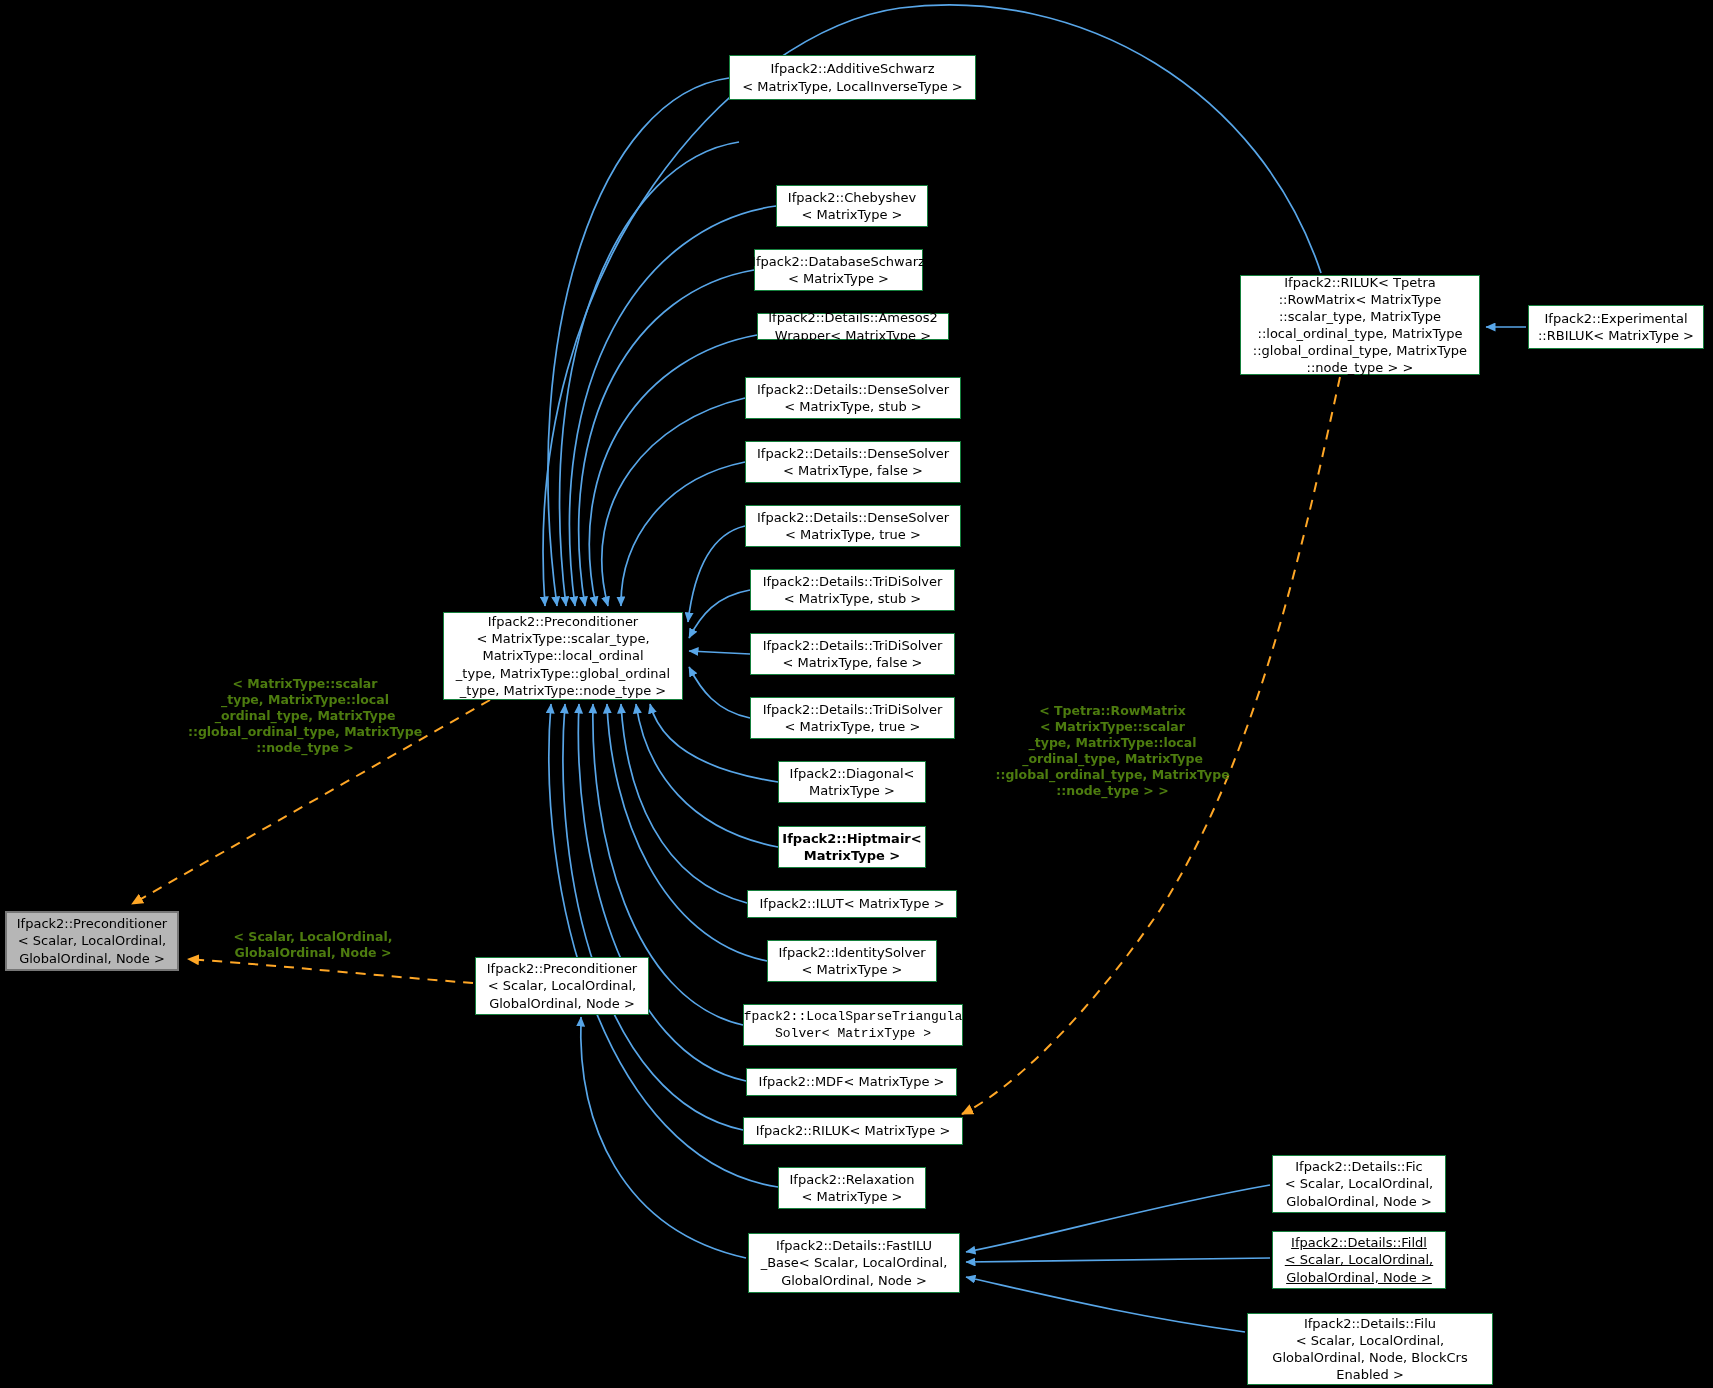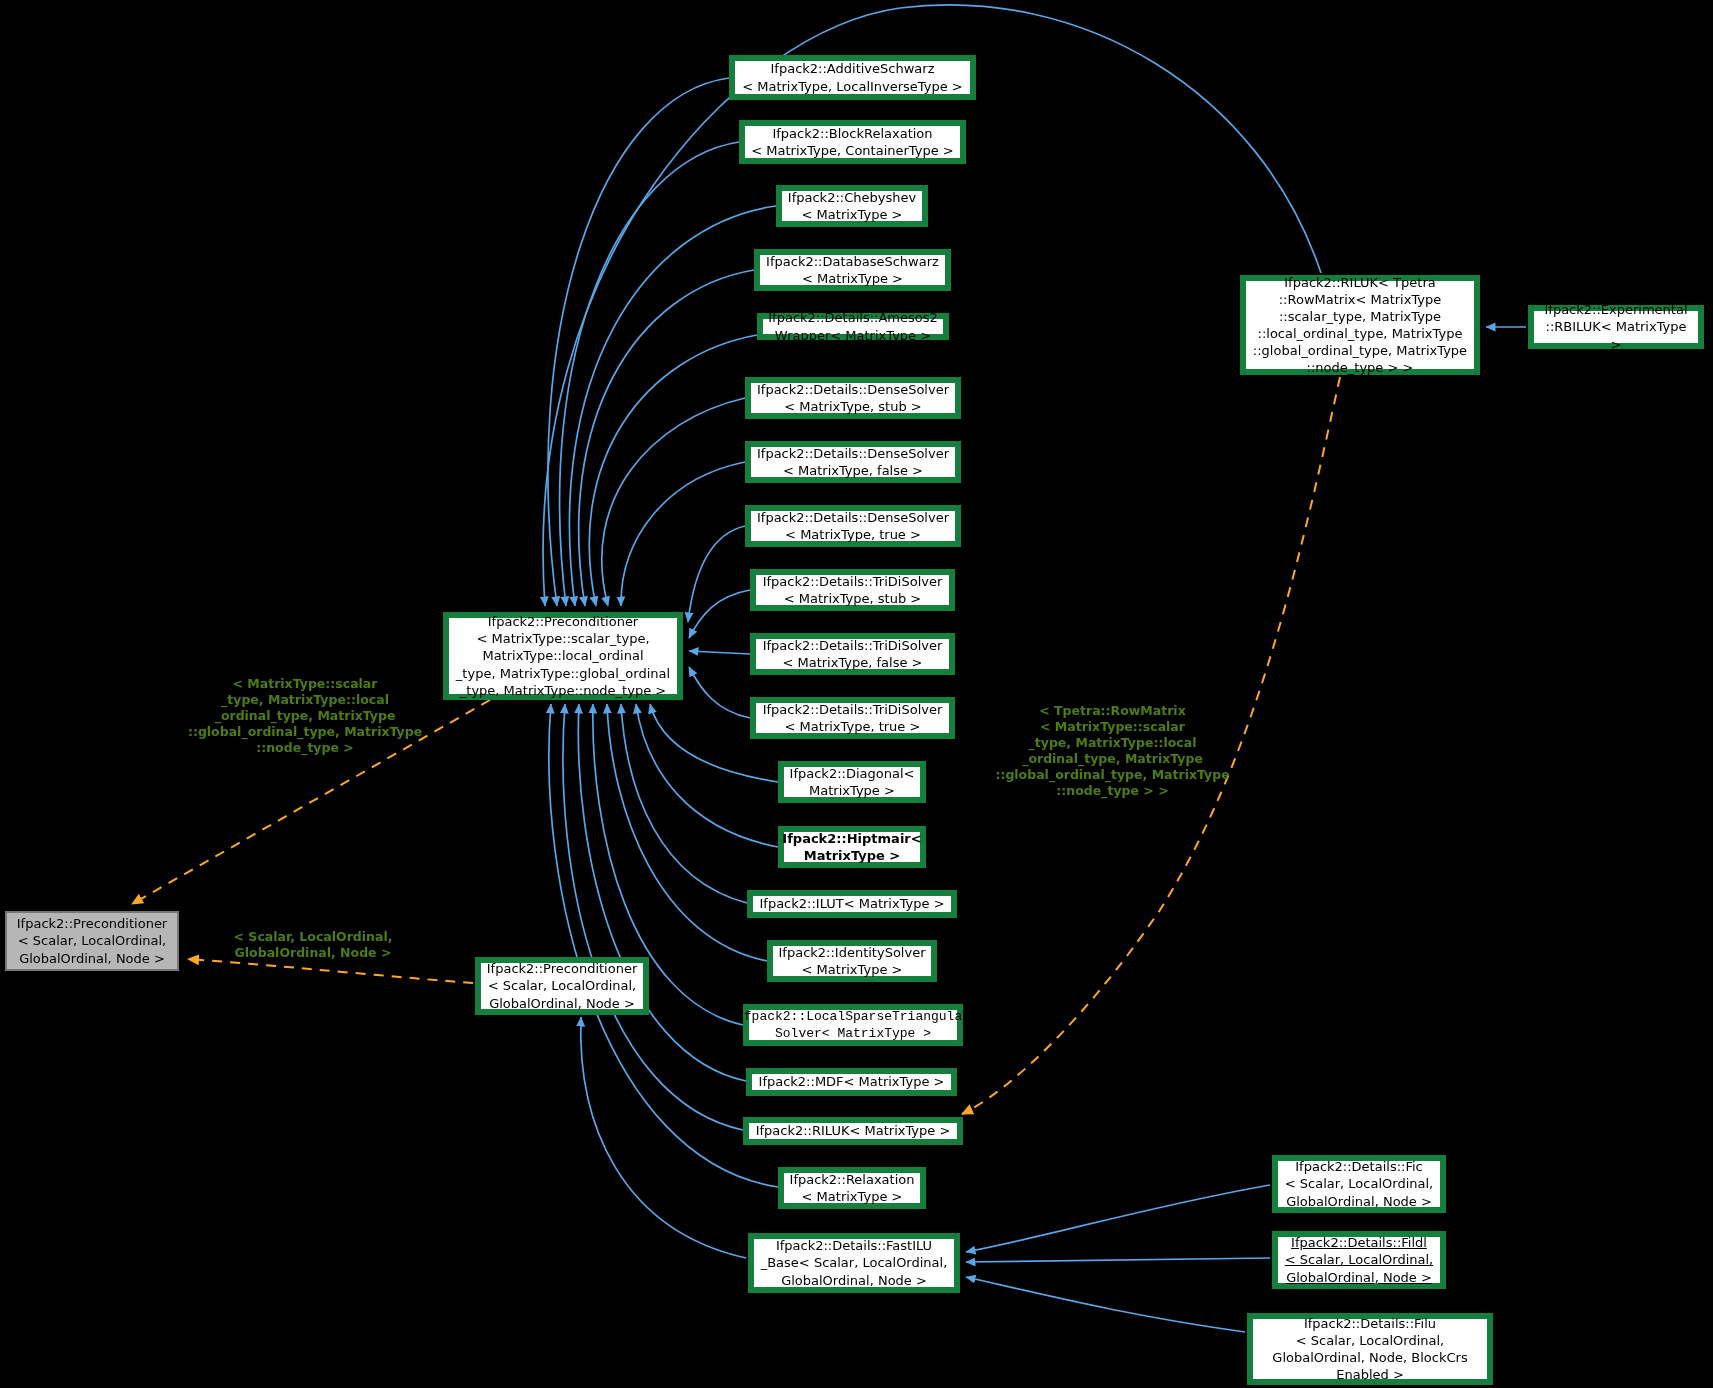--- a/index.html
+++ b/index.html
@@ -7,21 +7,21 @@
     position:relative;
     width:1713px;height:1388px;
     background:#000;
     font-family:"DejaVu Sans","Liberation Sans",sans-serif;
     overflow:hidden;
   }
   #edges{position:absolute;left:0;top:0;width:1713px;height:1388px;}
   .node{
     position:absolute;
     background:#fff;
-    border:6px solid #15803d;
+    border:1px solid #15803d;
     color:#000;
     font-size:13px;
     line-height:1.32;
     display:flex;align-items:center;justify-content:center;
     text-align:center;
     white-space:pre-line;
     padding:2px 6px;
     box-sizing:border-box;
     cursor:pointer;
   }
@@ -98,27 +98,25 @@
 _type, MatrixType::global_ordinal
 _type, MatrixType::node_type &gt;</div>
 
   <div class="node" style="left:475px;top:957px;width:174px;height:58px;">Ifpack2::Preconditioner
 &lt; Scalar, LocalOrdinal,
 GlobalOrdinal, Node &gt;</div>
 
   <div class="node" style="left:729px;top:55px;width:247px;height:45px;">Ifpack2::AdditiveSchwarz
 &lt; MatrixType, LocalInverseType &gt;</div>
 
-  <div class="node" style="left:739px;top:120px;width:227px;height:44px;">Ifpack2::BlockRelaxation
-&lt; MatrixType, ContainerType &gt;</div>
 
   <div class="node" style="left:776px;top:185px;width:152px;height:42px;">Ifpack2::Chebyshev
 &lt; MatrixType &gt;</div>
 
-  <div class="node" style="left:754px;top:249px;width:197px;height:42px;">Ifpack2::DatabaseSchwarz
+  <div class="node" style="left:754px;top:249px;width:169px;height:42px;">Ifpack2::DatabaseSchwarz
 &lt; MatrixType &gt;</div>
 
   <div class="node" style="left:757px;top:313px;width:192px;height:27px;">Ifpack2::Details::Amesos2
 Wrapper&lt; MatrixType &gt;</div>
 
   <div class="node" style="left:745px;top:377px;width:216px;height:42px;">Ifpack2::Details::DenseSolver
 &lt; MatrixType, stub &gt;</div>
 
   <div class="node" style="left:745px;top:441px;width:216px;height:42px;">Ifpack2::Details::DenseSolver
 &lt; MatrixType, false &gt;</div>

